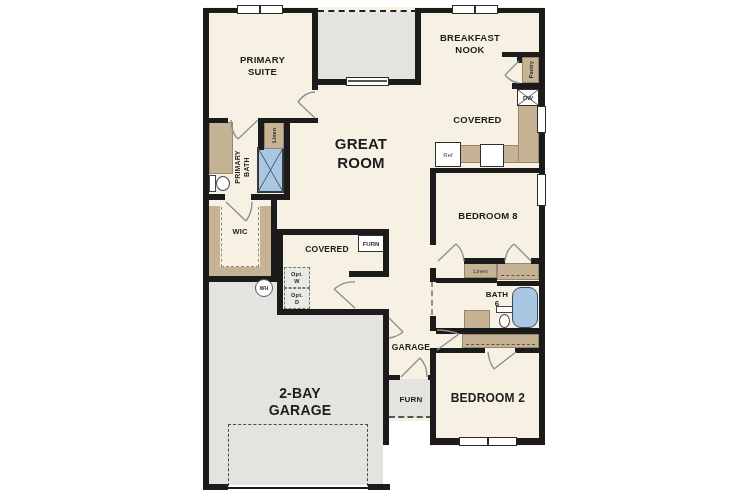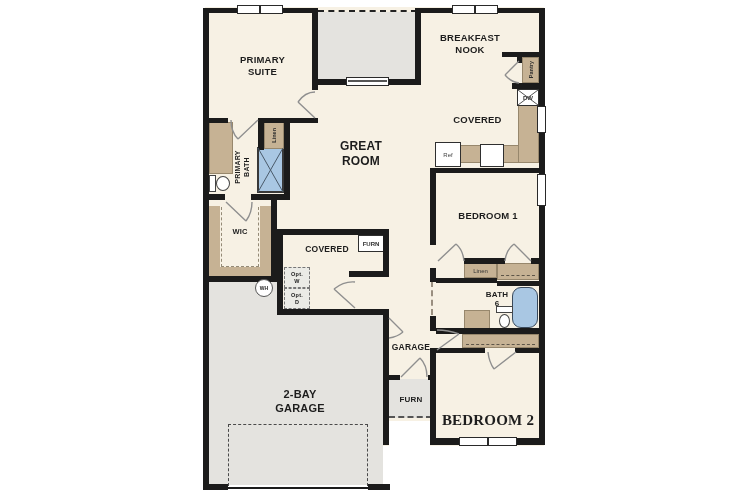--- a/index.html
+++ b/index.html
@@ -170,27 +170,27 @@
       <path d="M516,352 L494,369 M488,352 Q489,362 494,369" fill="none" stroke="#8f8f8f" stroke-width="1.4"></path>
       <path d="M258,148 L283,192 M283,148 L258,192" fill="none" stroke="#4a5a6a" stroke-width="1"></path>
       <path d="M518,90 L538,105 M538,90 L518,105" fill="none" stroke="#555" stroke-width="1"></path>
     </svg>
 
   <div class="abs lbl" style="left: 210px; top: 50px; width: 105px; height: 32px; font-size: 9.5px; z-index: 7;">PRIMARY
 SUITE</div>
   <div class="abs lbl" style="left: 420px; top: 30px; width: 100px; height: 28px; font-size: 9.5px; z-index: 7;">BREAKFAST
 NOOK</div>
   <div class="abs lbl" style="left: 445px; top: 113px; width: 65px; height: 13px; font-size: 9.5px; z-index: 7;">COVERED</div>
-  <div class="abs lbl" style="left: 325px; top: 140px; width: 72px; height: 28px; font-size: 12px; z-index: 7;">GREAT
+  <div class="abs lbl" style="left: 325px; top: 140px; width: 72px; height: 28px; font-size: 15px; z-index: 7;">GREAT
 ROOM</div>
   <div class="abs lbl" style="left: 215px; top: 155px; width: 56px; height: 24px; font-size: 7px; transform: rotate(-90deg); z-index: 7;">PRIMARY
 BATH</div>
   <div class="abs lbl" style="left: 215px; top: 226px; width: 50px; height: 12px; font-size: 7.5px; z-index: 7;">WIC</div>
   <div class="abs lbl" style="left: 299px; top: 243px; width: 56px; height: 12px; font-size: 8.5px; z-index: 7;">COVERED</div>
-  <div class="abs lbl" style="left: 438px; top: 209px; width: 100px; height: 14px; font-size: 9.5px; z-index: 7;">BEDROOM 1</div>
+  <div class="abs lbl" style="left: 438px; top: 209px; width: 100px; height: 14px; font-size: 9.5px; z-index: 7;">BEDROOM 8</div>
   <div class="abs lbl" style="left: 480px; top: 288px; width: 34px; height: 22px; font-size: 8px; line-height: 1.15; z-index: 7;">BATH
 6</div>
-  <div class="abs lbl" style="left: 438px; top: 413px; width: 100px; height: 14px; font-size: 15px; z-index: 7; font-family: Liberation Serif, serif;">BEDROOM 2</div>
+  <div class="abs lbl" style="left: 438px; top: 391px; width: 100px; height: 14px; font-size: 12px; z-index: 7;">BEDROOM 2</div>
   <div class="abs lbl" style="left: 387px; top: 341px; width: 48px; height: 13px; font-size: 8.5px; z-index: 7;">GARAGE</div>
   <div class="abs lbl" style="left: 387px; top: 394px; width: 48px; height: 12px; font-size: 8px; z-index: 7;">FURN</div>
-  <div class="abs lbl" style="left: 250px; top: 388px; width: 100px; height: 28px; font-size: 11px; z-index: 7;">2-BAY
+  <div class="abs lbl" style="left: 250px; top: 388px; width: 100px; height: 28px; font-size: 14px; z-index: 7;">2-BAY
 GARAGE</div>
 </div>
 
 </body></html>

